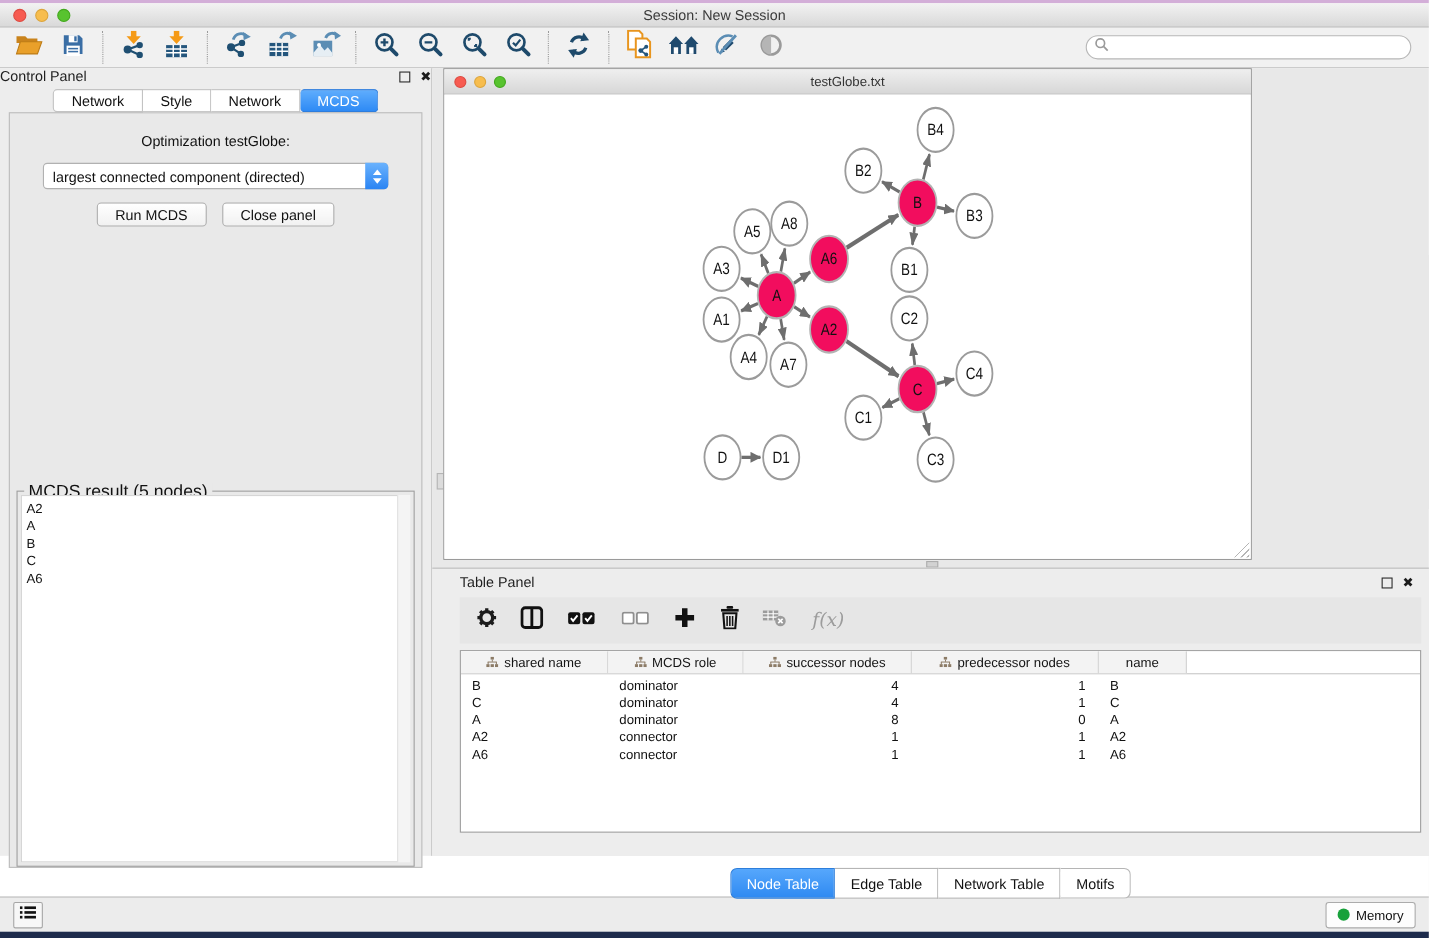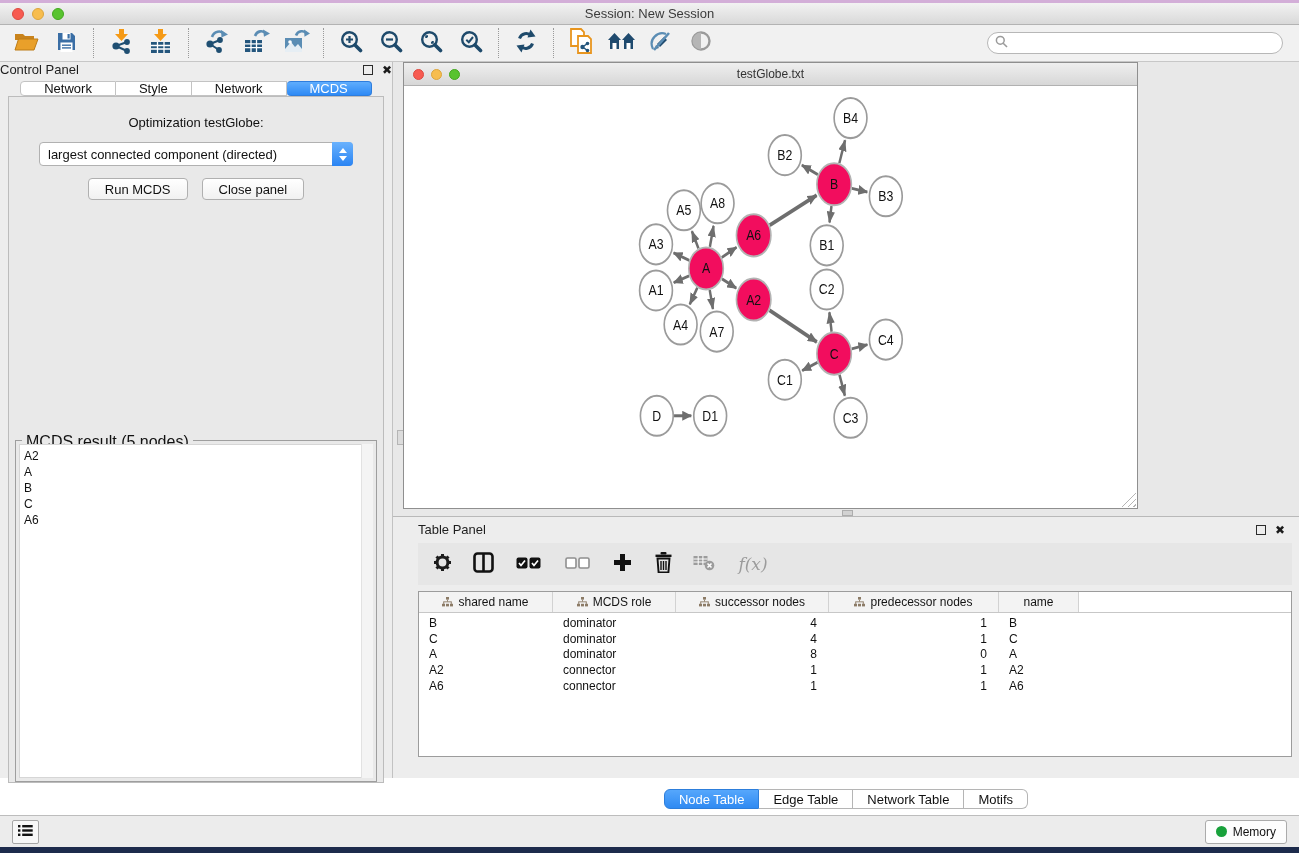--- a/index.html
+++ b/index.html
@@ -29,21 +29,21 @@
   .main { flex:1; min-height:0; display:flex; }
 
   
   .control-panel { width:393px; background:#ededed; border-right:1px solid #c2c2c2; display:flex; flex-direction:column; }
   .cp-header { height:26px; display:flex; align-items:center; padding:0 0; }
   .panel-title { font-size:13px; color:#1e1e1e; }
   .win-btns { margin-left:auto; display:flex; align-items:center; gap:9px; }
   .float-btn { width:10px; height:10px; border:1.5px solid #2b2b2b; background:transparent; }
   .close-x { font-size:12px; font-weight:bold; color:#1b1b1b; line-height:1; font-family:"DejaVu Sans",sans-serif; }
   .cp-tabs { display:flex; justify-content:center; margin-top:4px; position:relative; z-index:2; }
-  .cp-tab { background:#fff; border:1px solid #c3c3c3; border-left:none; height:15px; padding:0 23px; font-size:13px; color:#111; display:flex; align-items:center; }
+  .cp-tab { background:#fff; border:1px solid #c3c3c3; border-left:none; height:21px; padding:0 16px; font-size:13px; color:#111; display:flex; align-items:center; }
   .cp-tab:first-child { border-left:1px solid #c3c3c3; border-radius:4px 0 0 4px; }
   .cp-tab:last-child { border-radius:0 4px 4px 0; }
   .cp-tab.selected { background:linear-gradient(#5fadfd,#2e8af5); border-color:#2e7ddd; color:#fff; border-radius:4px; }
   .cp-body { flex:1; margin:0 8px 6px 8px; border:1px solid #bcbcbc; background:#e9e9e9; display:flex; flex-direction:column; }
   .opt-label { text-align:center; margin-top:18px; font-size:13px; color:#111; }
   .dropdown { margin:12px auto 0; width:314px; height:24px; background:#fff; border:1px solid #b1b1b1; border-radius:4px; position:relative; display:flex; align-items:center; }
   .dd-text { padding-left:8px; font-size:13px; color:#111; }
   .dd-stepper { position:absolute; right:-1px; top:-1px; width:21px; height:24px; border-radius:0 4px 4px 0; background:linear-gradient(#6ab2fd,#2a84f3); display:flex; flex-direction:column; align-items:center; justify-content:center; gap:3px; }
   .tri-up { width:0; height:0; border-left:4px solid transparent; border-right:4px solid transparent; border-bottom:5px solid #fff; }
   .tri-down { width:0; height:0; border-left:4px solid transparent; border-right:4px solid transparent; border-top:5px solid #fff; }
@@ -74,21 +74,21 @@
   .tp-toolbar { margin:1px 7px 0 25px; height:42px; background:#e6e6e6; display:flex; align-items:center; padding:0 12px; gap:17px; }
   .tpi { display:flex; align-items:center; justify-content:center; width:24px; height:26px; }
   .fx-label { font-family:"DejaVu Serif", serif; font-style:italic; font-size:17px; color:#9c9c9c; }
   .tp-table { margin:6px 7px 0 25px; height:166px; background:#fff; border:1px solid #9c9c9c; overflow:hidden; }
   .tp-thead { display:flex; height:21px; border-bottom:1px solid #c7c7c7; background:#fff; }
   .th-cell { height:100%; background:#f3f3f3; border-right:1px solid #d2d2d2; display:flex; align-items:center; justify-content:center; gap:5px; font-size:12px; color:#141414; }
   .tp-tbody { padding-top:2px; }
   .tr-row { display:flex; height:15.7px; align-items:center; font-size:12px; color:#111; }
   .td-cell { overflow:hidden; white-space:nowrap; }
   .tp-tabs { position:absolute; left:0; right:0; top:272px; display:flex; justify-content:center; }
-  .tp-tab { background:#fff; border:1px solid #b5b5b5; border-left:none; height:20px; padding:0 14px; font-size:13px; color:#111; display:flex; align-items:center; }
+  .tp-tab { background:#fff; border:1px solid #b5b5b5; border-left:none; height:28px; padding:0 14px; font-size:13px; color:#111; display:flex; align-items:center; }
   .tp-tab:first-child { border-left:1px solid #b5b5b5; border-radius:6px 0 0 6px; }
   .tp-tab:last-child { border-radius:0 6px 6px 0; }
   .tp-tab.selected { background:linear-gradient(#56a7fc,#2f8af2); color:#fff; border-color:#2d7edb; }
 
   
   .statusbar { height:32px; background:#ececec; border-top:1px solid #bdbdbd; display:flex; align-items:center; padding:12px 12px;margin-top:37px; }
   .list-btn { width:27px; height:24px; background:#f7f7f7; border:1px solid #a6a6a6; border-radius:2px; display:flex; align-items:center; justify-content:center; }
   .memory-btn { margin-left:auto; height:24px; background:#fdfdfd; border:1px solid #ababab; border-radius:3px; display:flex; align-items:center; gap:6px; padding:0 10px; font-size:12px; color:#111; }
   .mem-dot { width:11px; height:11px; border-radius:50%; background:#18a13b; }
   .bottom-strip { height:6px; background:#1d2b4c; }

